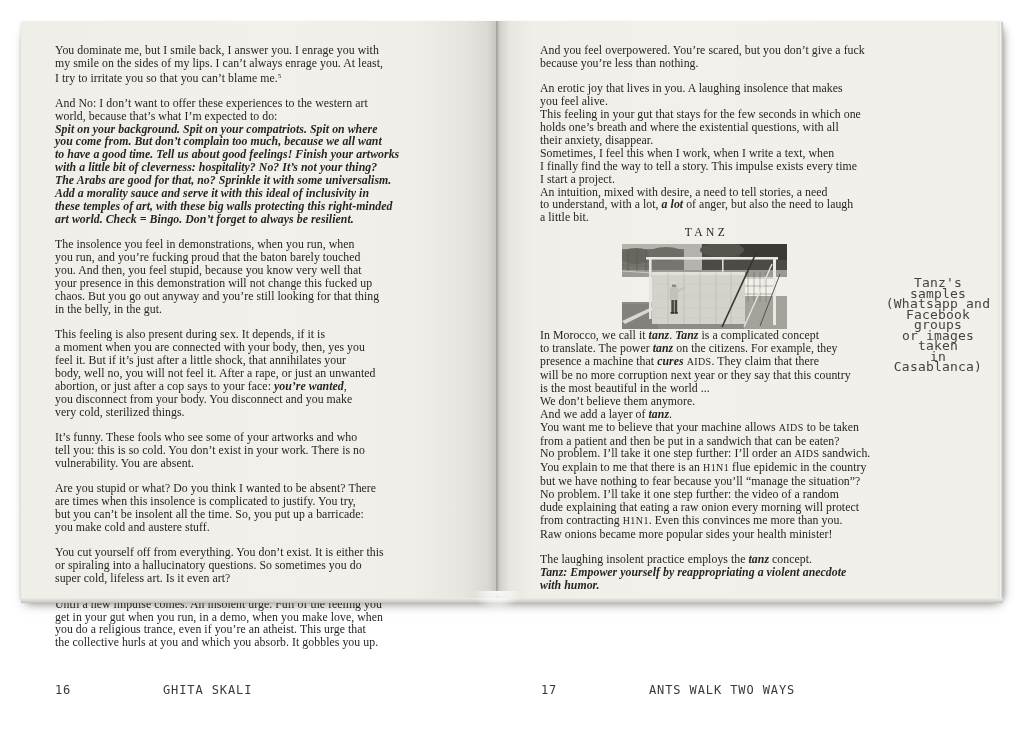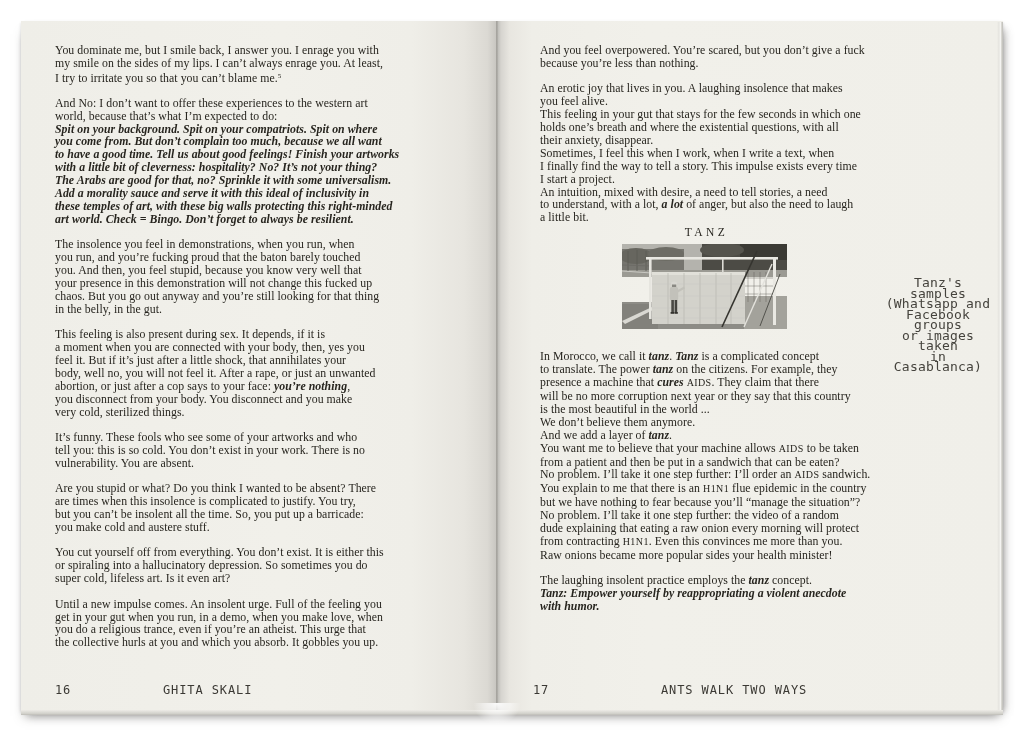--- a/index.html
+++ b/index.html
@@ -7,21 +7,21 @@
   body {
     width: 1024px; height: 730px;
     background: #ffffff;
     font-family: "Liberation Serif", serif;
     overflow: hidden;
     position: relative;
   }
 
   .book {
     position: absolute; left: 21px; top: 21px;
-    width: 982px; height: 690px;
+    width: 982px; height: 578px;
     box-shadow: 0 9px 10px -4px rgba(62,60,56,0.55),
                 6px 4px 8px -4px rgba(80,78,74,0.35),
                 0 2px 3px rgba(0,0,0,0.15);
   }
 
   .page { position: absolute; top: 0; height: 100%; }
   .page-left {
     left: 0; width: 476px;
     background: linear-gradient(to right,
       #efeee8 0%, #f1f0ea 55%, #efeee8 82%,
@@ -77,41 +77,41 @@
     margin: 2px 0 6px 0;
     padding-left: 3px; 
     width: 330px;
   }
 
   .photo-frame {
     display: block;
     width: 165px; height: 85px;
     margin: 4px 0 0 82px;
   }
-  .bottom-paras { margin-top: 21px; }
+  .bottom-paras { }
 
   .margin-note {
     position: absolute; left: 386px; top: 257px; width: 110px;
     font-family: "DejaVu Sans Mono", monospace;
     font-size: 13px; line-height: 10.5px;
     letter-spacing: 0.2px;
     color: #45433d;
     text-align: center;
     white-space: pre-line;
   }
 
   .footer {
     position: absolute; top: 662px;
     font-family: "DejaVu Sans Mono", monospace;
     font-size: 12px; letter-spacing: 0.9px;
     color: #3b3934;
     display: flex;
   }
   .page-left  .footer { left: 34px; }
-  .page-right .footer { left: 36px; gap: 20px; }
+  .page-right .footer { left: 44px; }
   .pagenum { display: inline-block; width: 108px; }
 </style>
 </head>
 <body>
 
 <div class="book">
 
   <div class="page page-left">
     <div class="content">
         <p class="para"><span>You dominate me, but I smile back, I answer you. I enrage you with
@@ -130,32 +130,32 @@
         <p class="para"><span>The insolence you feel in demonstrations, when you run, when
 you run, and you’re fucking proud that the baton barely touched
 you. And then, you feel stupid, because you know very well that
 your presence in this demonstration will not change this fucked up
 chaos. But you go out anyway and you’re still looking for that thing
 in the belly, in the gut.</span></p>
         <p class="para"><span>This feeling is also present during sex. It depends, if it is
 a moment when you are connected with your body, then, yes you
 feel it. But if it’s just after a little shock, that annihilates your
 body, well no, you will not feel it. After a rape, or just an unwanted
-abortion, or just after a cop says to your face: </span><span class="i">you’re nothing</span><span>,
+abortion, or just after a cop says to your face: </span><span class="i">you’re wanted</span><span>,
 you disconnect from your body. You disconnect and you make
 very cold, sterilized things.</span></p>
         <p class="para"><span>It’s funny. These fools who see some of your artworks and who
 tell you: this is so cold. You don’t exist in your work. There is no
 vulnerability. You are absent.</span></p>
         <p class="para"><span>Are you stupid or what? Do you think I wanted to be absent? There
 are times when this insolence is complicated to justify. You try,
 but you can’t be insolent all the time. So, you put up a barricade:
 you make cold and austere stuff.</span></p>
         <p class="para"><span>You cut yourself off from everything. You don’t exist. It is either this
-or spiraling into a hallucinatory depression. So sometimes you do
+or spiraling into a hallucinatory questions. So sometimes you do
 super cold, lifeless art. Is it even art?</span></p>
         <p class="para"><span>Until a new impulse comes. An insolent urge. Full of the feeling you
 get in your gut when you run, in a demo, when you make love, when
 you do a religious trance, even if you’re an atheist. This urge that
 the collective hurls at you and which you absorb. It gobbles you up.</span></p>
       </div>
     <div class="footer">
       <span class="pagenum">16</span>
       <span>GHITA SKALI</span>
     </div>

